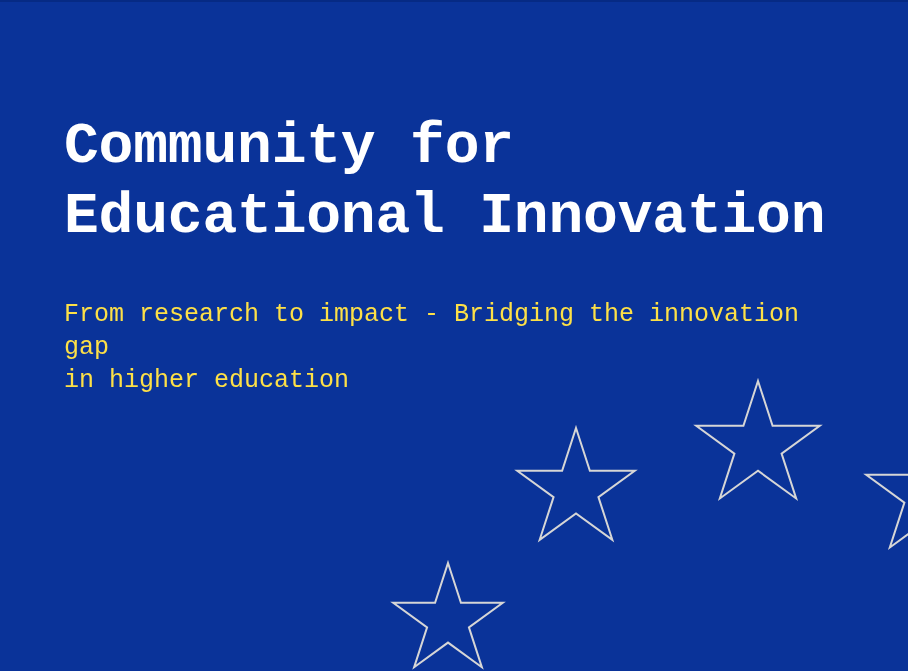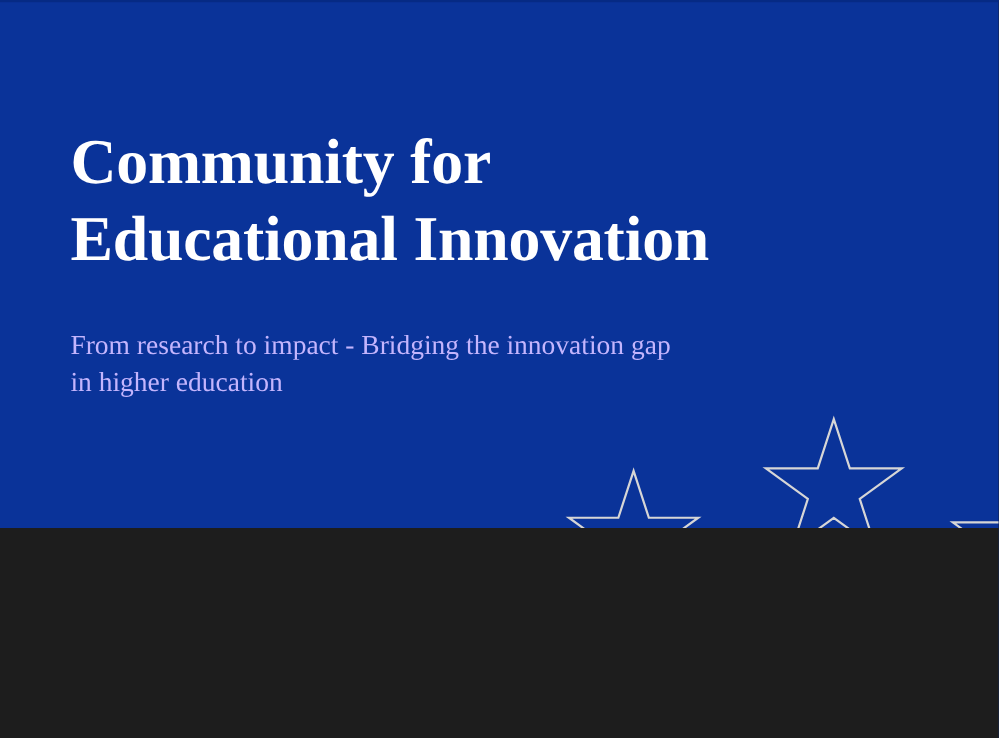--- a/index.html
+++ b/index.html
@@ -3,24 +3,24 @@
 <meta charset="utf-8">
 <style>
   html, body {
     margin: 0;
     padding: 0;
     background: #1d1d1d;
   }
   #slide {
     position: relative;
     width: 908px;
-    height: 480px;
+    height: 671px;
     overflow: hidden;
     background: #0a3399;
-    font-family: Liberation Serif, serif;
+    font-family: Liberation Mono, monospace;
     -webkit-font-smoothing: antialiased;
   }
   
   #slide .top-border {
     position: absolute;
     left: 0;
     top: 0;
     width: 908px;
     height: 2px;
     background: #062a84;
@@ -61,21 +61,21 @@
     color: #ffffff;
     font-size: 58px;
     font-weight: bold;
     line-height: 70px;
     letter-spacing: -0.2px;
     white-space: pre-line;
   }
   .slide-subtitle {
     margin: 0;
     padding-top: 46px;
-    color: #c4b5fd;
+    color: #fde047;
     font-size: 25px;
     font-weight: normal;
     line-height: 33px;
     white-space: pre-line;
   }
 </style>
 </head>
 <body>
 
 <div id="slide">

